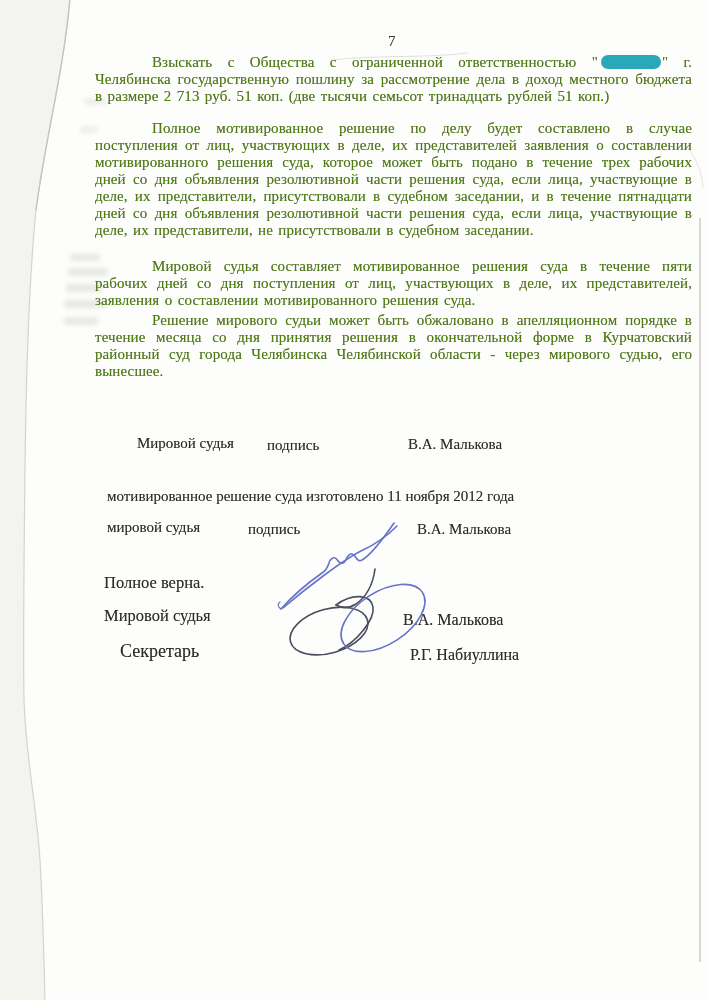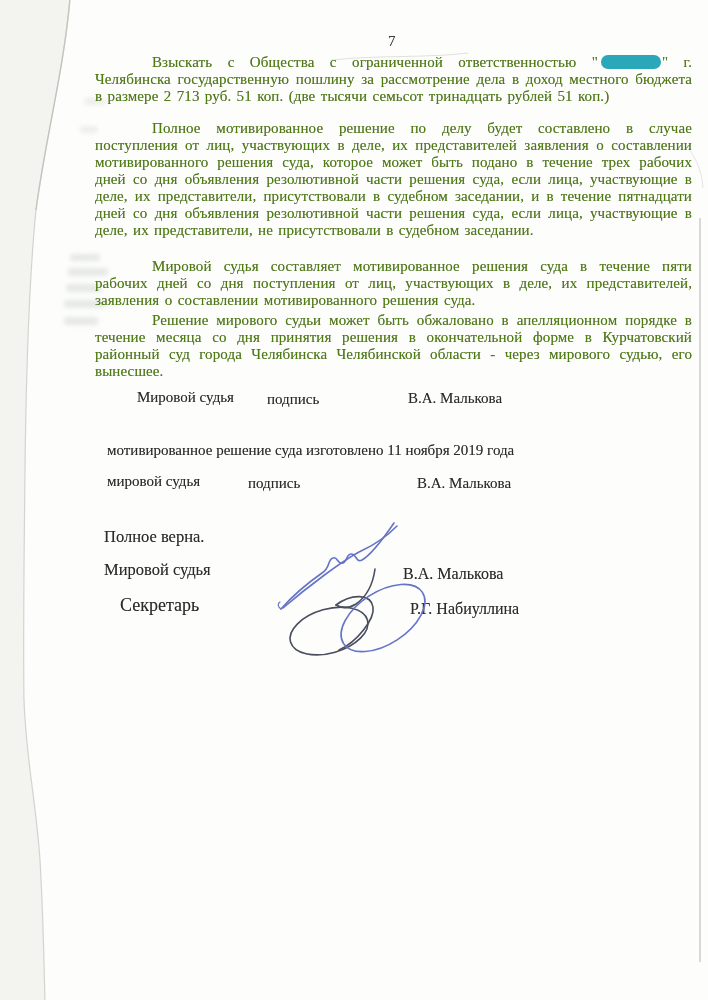--- a/index.html
+++ b/index.html
@@ -26,20 +26,21 @@
   .p1{top:54px}.p2{top:120px}.p3{top:258px}.p4{top:312px}
 
   .redact{
     display:inline-block;width:60px;height:14px;border-radius:7px;
     background:var(--redaction,#2aa7b8);vertical-align:-2px;margin:0 1px 0 3px;
   }
 
   .lbl{
     position:absolute;white-space:nowrap;font-size:15px;color:#2b2b29;
     text-shadow:0 0 .6px rgba(60,60,60,.45);
+    margin-top:46px;
   }
   .r1-role{left:137px;top:389px}
   .r1-note{left:267px;top:391px}
   .r1-name{left:408px;top:390px}
   .issued{left:107px;top:442px}
   .r2-role{left:107px;top:473px}
   .r2-note{left:248px;top:475px}
   .r2-name{left:417px;top:475px}
 
   .copy-stmt{left:104px;top:527px;font-size:16.5px}
@@ -90,21 +91,21 @@
 <p class="para p1"><span>Взыскать с Общества с ограниченной ответственностью "</span><span class="redact"></span><span>" г. Челябинска государственную пошлину за рассмотрение дела в доход местного бюджета в размере 2 713 руб. 51 коп. (две тысячи семьсот тринадцать рублей 51 коп.)</span></p>
 
 <p class="para p2">Полное мотивированное решение по делу будет составлено в случае поступления от лиц, участвующих в деле, их представителей заявления о составлении мотивированного решения суда, которое может быть подано в течение трех рабочих дней со дня объявления резолютивной части решения суда, если лица, участвующие в деле, их представители, присутствовали в судебном заседании, и в течение пятнадцати дней со дня объявления резолютивной части решения суда, если лица, участвующие в деле, их представители, не присутствовали в судебном заседании.</p>
 <p class="para p3">Мировой судья составляет мотивированное решения суда в течение пяти рабочих дней со дня поступления от лиц, участвующих в деле, их представителей, заявления о составлении мотивированного решения суда.</p>
 <p class="para p4">Решение мирового судьи может быть обжаловано в апелляционном порядке в течение месяца со дня принятия решения в окончательной форме в Курчатовский районный суд города Челябинска Челябинской области - через мирового судью, его вынесшее.</p>
 
 <span class="lbl r1-role">Мировой судья</span>
 <span class="lbl r1-note">подпись</span>
 <span class="lbl r1-name">В.А. Малькова</span>
 
-<span class="lbl issued">мотивированное решение суда изготовлено 11 ноября 2019 года</span>
+<span class="lbl issued">мотивированное решение суда изготовлено 11 ноября 2012 года</span>
 
 <span class="lbl r2-role">мировой судья</span>
 <span class="lbl r2-note">подпись</span>
 <span class="lbl r2-name">В.А. Малькова</span>
 
 <span class="lbl copy-stmt">Полное верна.</span>
 <span class="lbl cj-role">Мировой судья</span>
 <span class="lbl cj-name">В.А. Малькова</span>
 <span class="lbl cs-role">Секретарь</span>
 <span class="lbl cs-name">Р.Г. Набиуллина</span>

